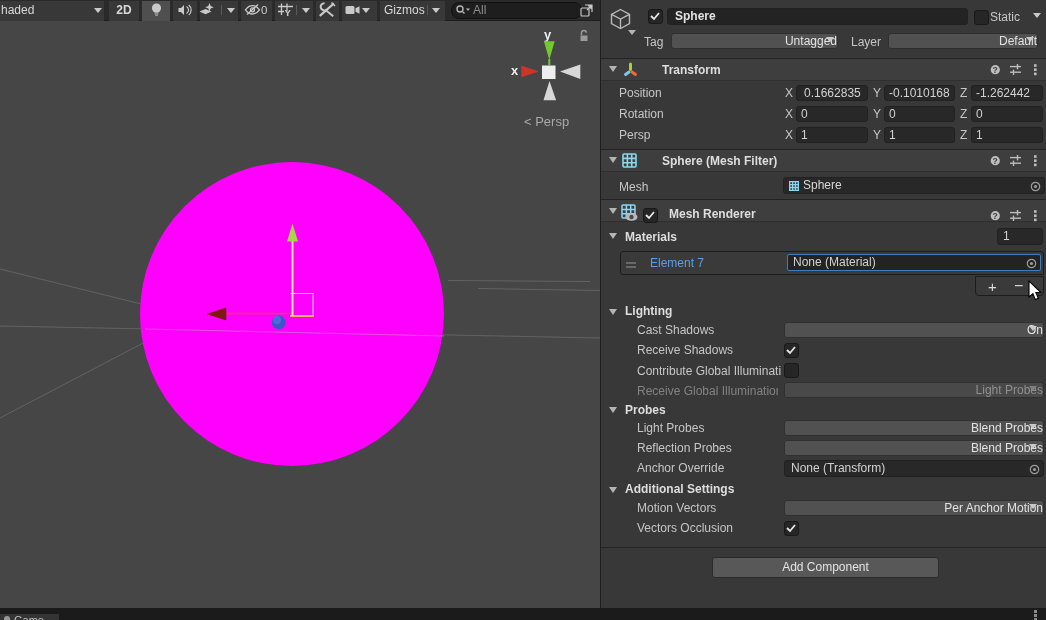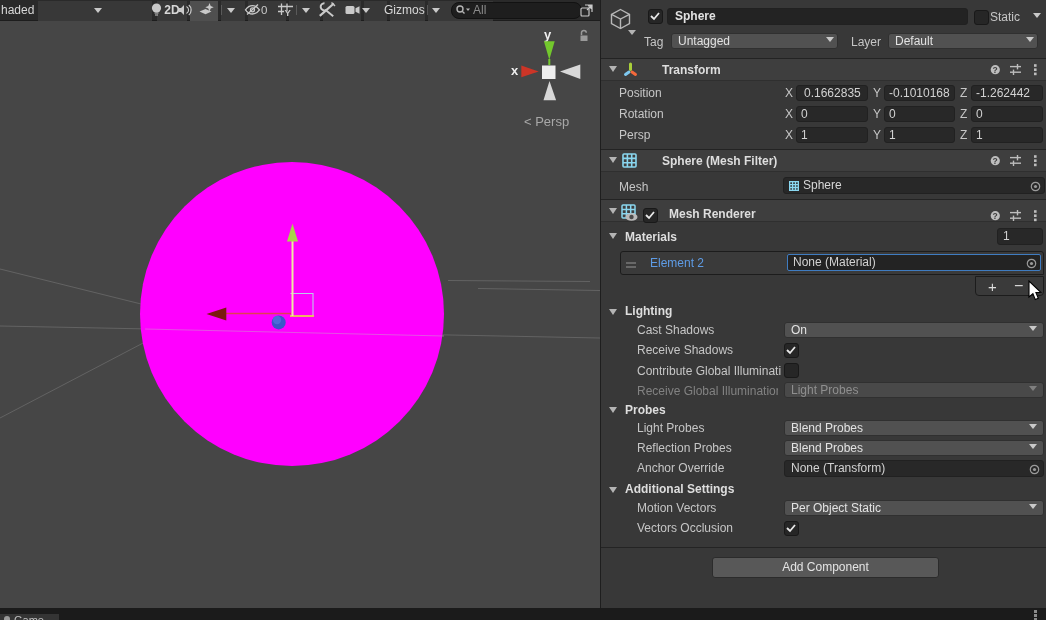--- a/index.html
+++ b/index.html
@@ -2,32 +2,32 @@
 <html><head><meta charset="utf-8">
 <style>
   html,body{margin:0;padding:0;background:#383838;}
   *{-webkit-font-smoothing:antialiased;}
   #root{position:relative;width:1046px;height:620px;overflow:hidden;
         font-family:"Liberation Sans",sans-serif;font-size:12px;color:#c8c8c8;
         background:#383838;}
   .abs{position:absolute;}
   
   #toolbar{position:absolute;left:0;top:0;width:600px;height:20px;background:#2a2a2a;border-bottom:1px solid #1d1d1d;padding-left:37px;}
-  .tbtn{position:absolute;top:1px;height:20px;background:#383838;margin-left:48px;}
+  .tbtn{position:absolute;top:1px;height:20px;background:#383838;}
   .tbtxt{color:#d8d8d8;font-size:12px;}
   
   #scene{position:absolute;left:0;top:21px;width:600px;height:587px;background:#464646;overflow:hidden;}
   
   #insp{position:absolute;left:601px;top:0;width:445px;height:608px;background:#383838;overflow:hidden;}
   #vdiv{position:absolute;left:600px;top:0;width:1px;height:608px;background:#1e1e1e;}
   .hdr{position:absolute;left:0;width:445px;height:21px;background:#3e3e3e;border-top:1px solid #232323;border-bottom:1px solid #2f2f2f;}
   .btitle{position:absolute;font-weight:700;color:#dedede;}
   .lbl{position:absolute;color:#c6c6c6;white-space:nowrap;}
   .fld{position:absolute;background:#282828;border:1px solid #212121;border-radius:3px;color:#d2d2d2;white-space:nowrap;overflow:hidden;}
-  .drop{position:absolute;background:#515151;border:1px solid #303030;border-radius:3px;color:#e2e2e2;white-space:nowrap;overflow:hidden;}
+  .drop{position:absolute;background:#515151;border:1px solid #303030;border-radius:3px;color:#e2e2e2;white-space:nowrap;overflow:hidden;text-align:right;}
   .dar{position:absolute;width:0;height:0;border-left:4px solid transparent;border-right:4px solid transparent;border-top:5px solid #c9c9c9;}
   .fold{position:absolute;width:0;height:0;border-left:4px solid transparent;border-right:4px solid transparent;border-top:6px solid #b4b4b4;}
   .chk{position:absolute;width:13px;height:13px;background:#262626;border:1px solid #191919;border-radius:3px;}
   .sep{position:absolute;left:0;width:445px;height:1px;background:#242424;}
 </style></head>
 <body>
 <div id="root">
 
 <div id="scene">
 <svg width="600" height="587" viewBox="0 21 600 587">
@@ -258,21 +258,21 @@
       </svg>
   <span class="btitle" style="left:68px;top:207px">Mesh Renderer</span>
 
   <div class="fold" style="left:8px;top:233px"></div>
   <span class="btitle" style="left:24px;top:230px">Materials</span>
   <div class="fld" style="left:396px;top:228px;width:44px;height:15px"><span style="margin-left:5px;line-height:15px">1</span></div>
 
   <div class="abs" style="left:19px;top:251px;width:422px;height:22px;background:#3a3a3a;border:1px solid #1c1c1c;border-radius:3px 3px 0 3px"></div>
   <div class="abs" style="left:25px;top:262px;width:10px;height:1.5px;background:#686868"></div>
   <div class="abs" style="left:25px;top:266px;width:10px;height:1.5px;background:#686868"></div>
-  <span class="abs" style="left:49px;top:256px;color:#5e9ce6">Element 2</span>
+  <span class="abs" style="left:49px;top:256px;color:#5e9ce6">Element 7</span>
   <div class="abs" style="left:186px;top:254px;width:252px;height:15px;background:#232323;border:1.5px solid #3f7cc1;border-radius:2px"><span style="margin-left:5px;line-height:15px;color:#d2d2d2">None (Material)</span><svg style="position:absolute;right:3px;top:2.5px" width="11" height="11" viewBox="0 0 11 11">
           <circle cx="5.5" cy="5.5" r="4.2" fill="none" stroke="#9a9a9a" stroke-width="1.2"></circle>
           <circle cx="5.5" cy="5.5" r="1.6" fill="#9a9a9a"></circle>
         </svg></div>
 
   <div class="abs" style="left:374px;top:276px;width:67px;height:18px;background:#3a3a3a;border:1px solid #1c1c1c;border-radius:0 0 4px 4px"></div>
   <span class="abs" style="left:387px;top:278px;color:#dddddd;font-size:15px">+</span>
   <span class="abs" style="left:413px;top:277px;color:#dddddd;font-size:16px">−</span>
 
   <div class="fold" style="left:8px;top:309px"></div>
@@ -301,21 +301,21 @@
   <div class="dar" style="left:428px;top:444px"></div>
   <span class="lbl" style="left:36px;top:461px">Anchor Override</span>
   <div class="fld" style="left:183px;top:460px;width:258px;height:15px"><span style="margin-left:6px;line-height:15px">None (Transform)</span><svg style="position:absolute;right:3px;top:2.5px" width="11" height="11" viewBox="0 0 11 11">
           <circle cx="5.5" cy="5.5" r="4.2" fill="none" stroke="#9a9a9a" stroke-width="1.2"></circle>
           <circle cx="5.5" cy="5.5" r="1.6" fill="#9a9a9a"></circle>
         </svg></div>
 
   <div class="fold" style="left:8px;top:487px"></div>
   <span class="btitle" style="left:24px;top:482px">Additional Settings</span>
   <span class="lbl" style="left:36px;top:501px">Motion Vectors</span>
-  <div class="drop" style="left:183px;top:500px;width:258px;height:14px"><span style="margin-left:6px;line-height:14px">Per Object Static</span></div>
+  <div class="drop" style="left:183px;top:500px;width:258px;height:14px"><span style="margin-left:6px;line-height:14px">Per Anchor Motion</span></div>
   <div class="dar" style="left:428px;top:504px"></div>
   <span class="lbl" style="left:36px;top:521px">Vectors Occlusion</span>
   <div class="chk" style="left:183px;top:521px"></div>
   <svg class="abs" style="left:184px;top:522px" width="12" height="12" viewBox="0 0 12 12">
         <path d="M2 6 l3 3 5 -6" stroke="#e8e8e8" stroke-width="1.8" fill="none"></path>
       </svg>
 
   <div class="sep" style="top:547px"></div>
   <div class="abs" style="left:111px;top:557px;width:225px;height:19px;background:#585858;border:1px solid #2b2b2b;border-radius:3px;text-align:center"><span style="line-height:19px;color:#e4e4e4">Add Component</span></div>
 </div>

